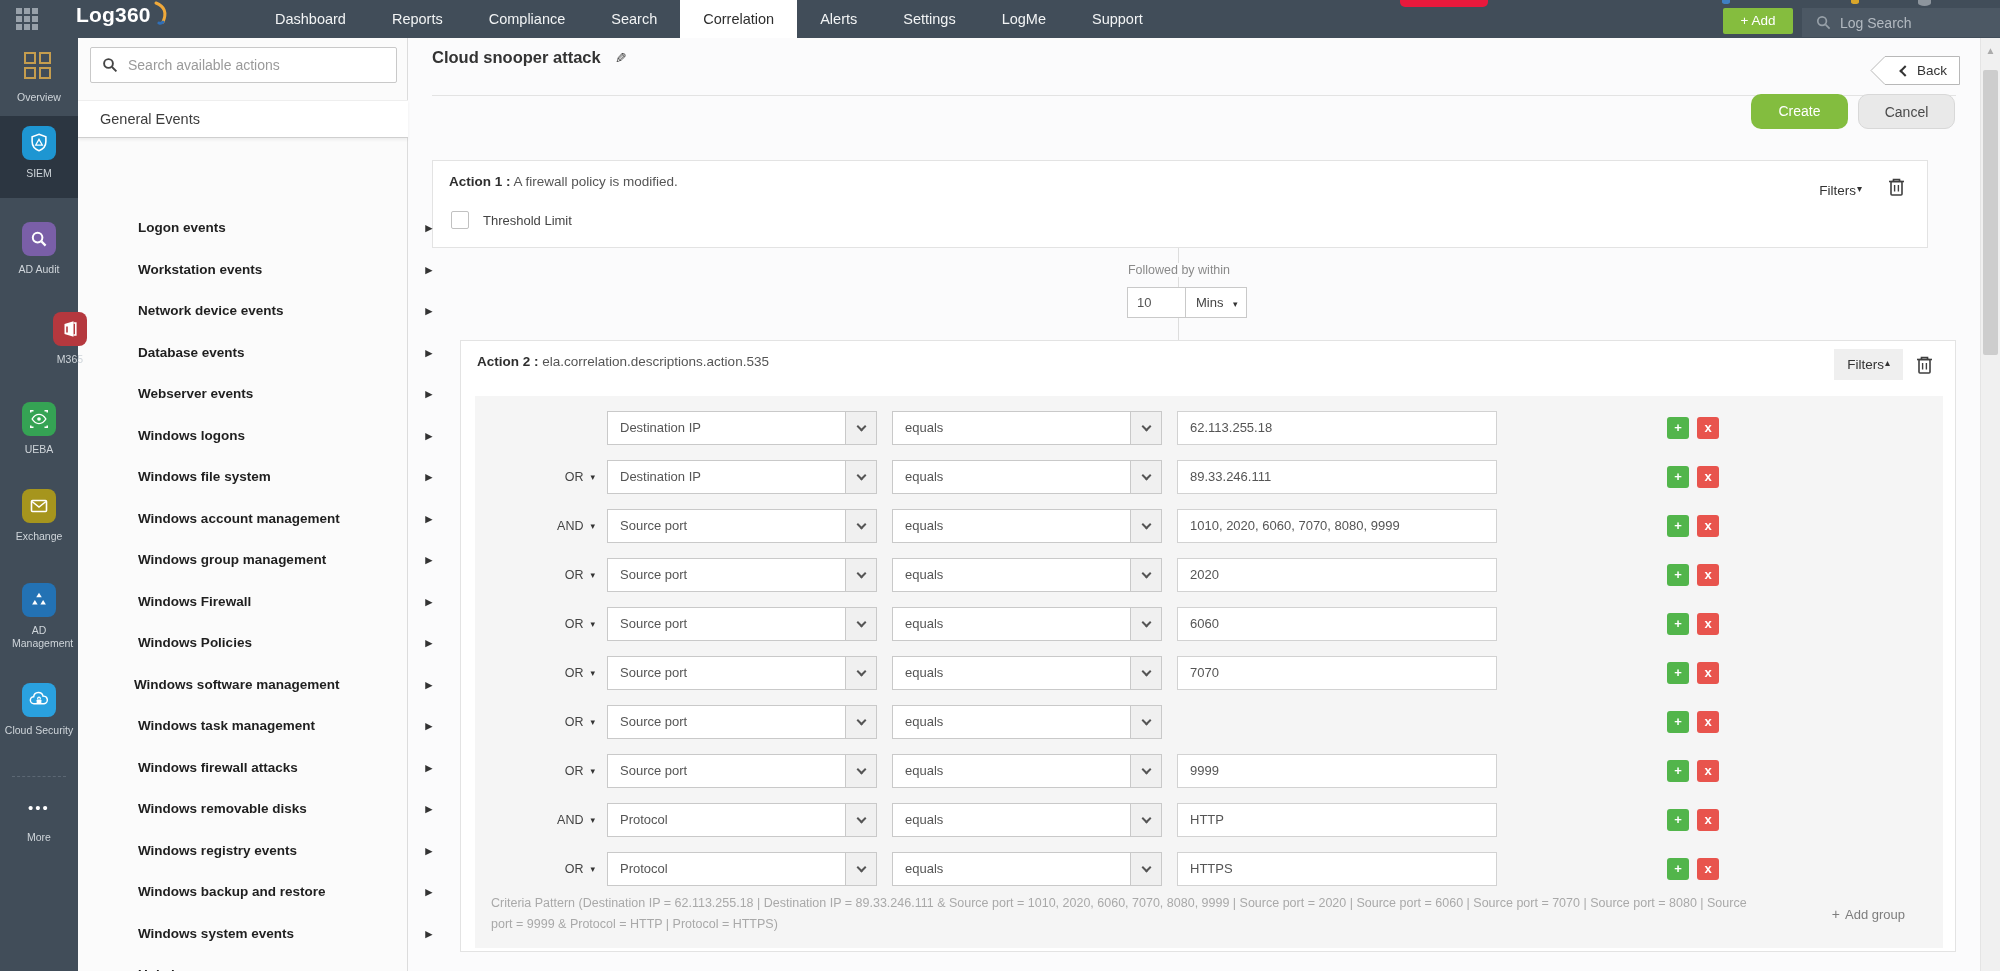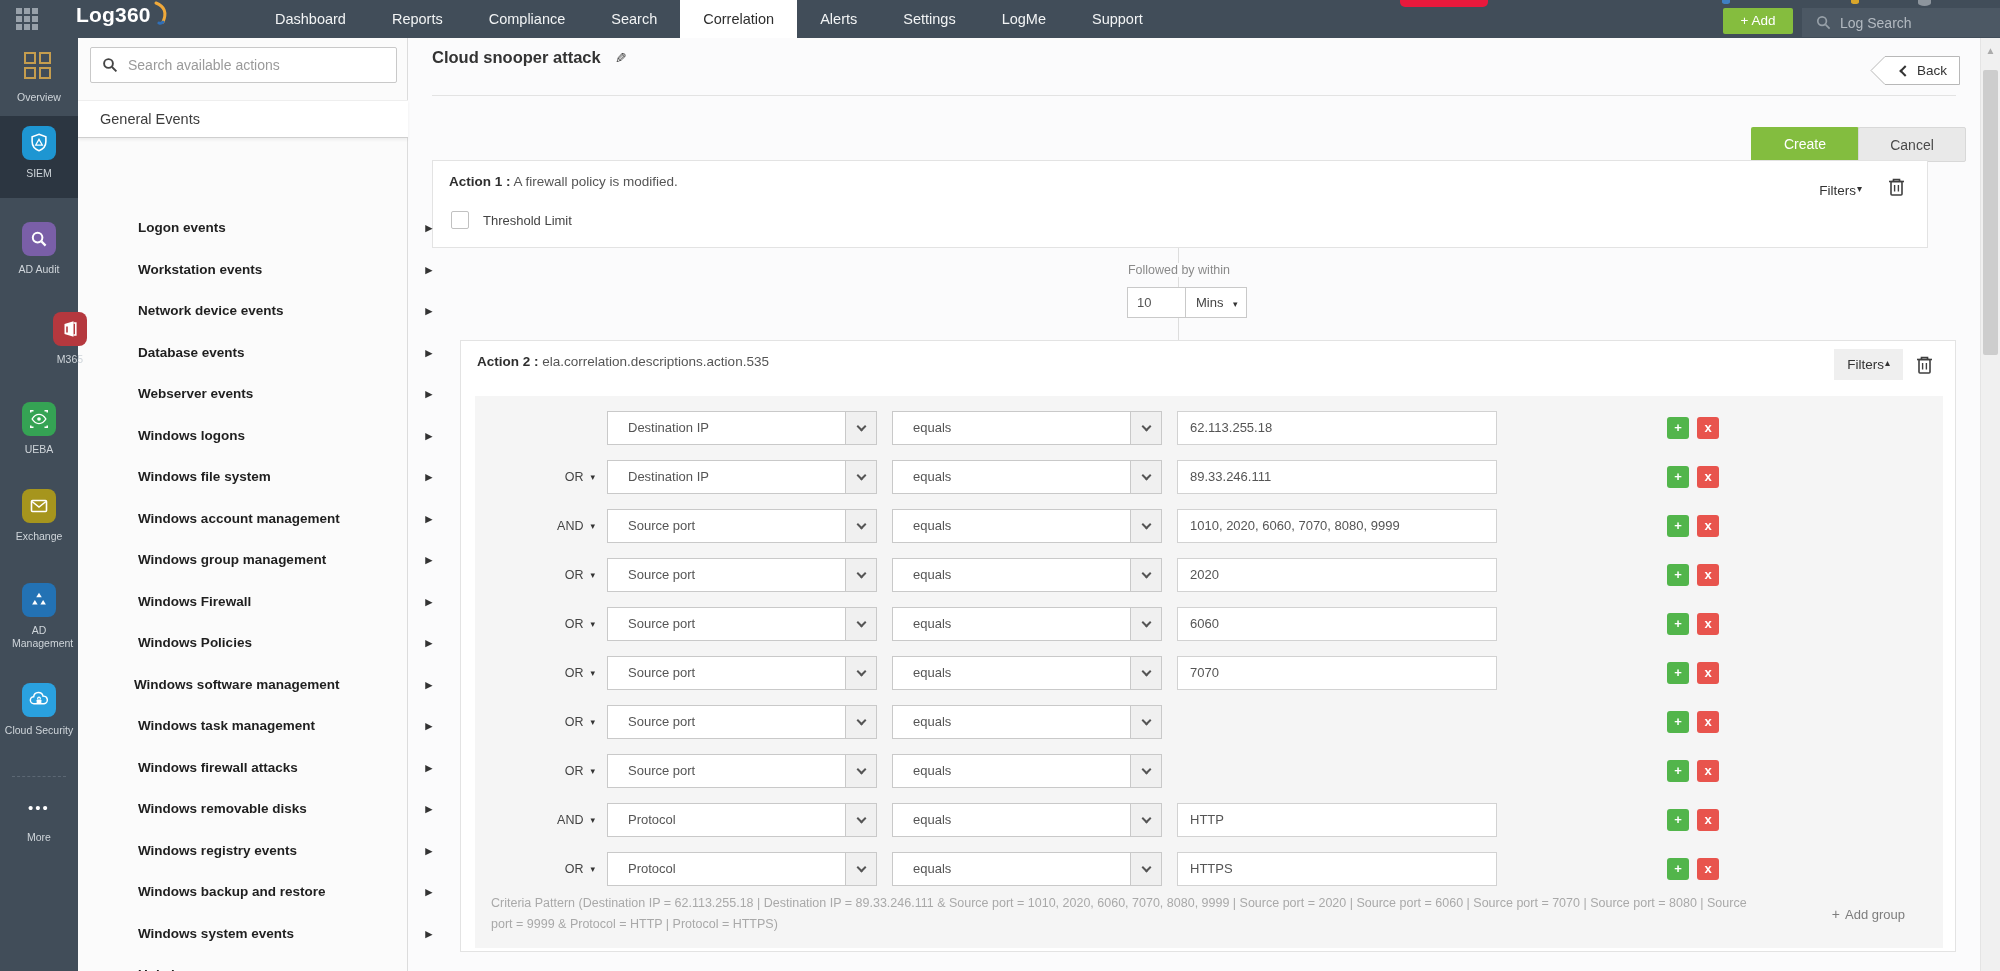--- a/index.html
+++ b/index.html
@@ -43,21 +43,21 @@
   
   .main { position:absolute; left:408px; top:38px; width:1572px; height:933px; background:#fbfbfc; }
   .page-title { position:absolute; left:24px; top:10px; font-size:16.5px; font-weight:bold; color:#333; }
   .edit-pencil { position:absolute; top:12px; font-size:14px; color:#333; transform:scaleX(-1); cursor:pointer; }
   .back-btn { position:absolute; left:1462px; top:18px; width:90px; height:29px; cursor:pointer; }
   .back-btn .bb-shape { position:absolute; inset:0; }
   .back-btn .bb-text { position:absolute; left:18px; top:0; width:72px; height:29px; display:flex; align-items:center; justify-content:center; gap:8px; font-size:13.5px; color:#333; }
   .chev { display:inline-block; width:8px; height:8px; border-right:2px solid #333; border-bottom:2px solid #333; }
   .chev.left { transform:rotate(135deg); margin-top:1px; }
   .title-sep { position:absolute; left:24px; top:57px; width:1524px; border-top:1px solid #e3e3e3; }
-  .btn { position:absolute; top:89px; width:108px; height:35px; font-size:14px; text-align:center; line-height:35px; border-radius:2px; cursor:pointer; }
+  .btn { position:absolute; top:56px; width:97px; height:35px; font-size:14px; text-align:center; line-height:35px; border-radius:10px; cursor:pointer; }
   .btn.create { left:1343px; background:#83bd3f; color:#fff; }
   .btn.cancel { left:1450px; background:#e9e9e9; color:#4a4a4a; border:1px solid #d8d8d8; }
 
   .card { position:absolute; background:#fff; border:1px solid #e3e3e3; }
   .card.action1 { left:24px; top:122px; width:1496px; height:88px; }
   .card.action2 { left:24px; top:302px; width:1496px; height:612px;margin-left:28px; }
   .action-line { position:absolute; left:16px; top:13px; font-size:13.5px; color:#555; }
   .action-line b { color:#2f2f2f; }
   .checkbox { position:absolute; left:18px; top:50px; width:18px; height:18px; background:#fff; border:1px solid #c1c1c1; border-radius:2px; cursor:pointer; }
   .cb-label { position:absolute; left:50px; top:52px; font-size:13px; color:#444; }
@@ -68,21 +68,21 @@
   .connector { position:absolute; left:770px; top:210px; width:1px; height:92px; background:#ddd; }
   .fbw-label { position:absolute; left:690px; top:225px; width:162px; text-align:center; font-size:12.5px; color:#8a8a8a; background:#fbfbfc; }
   .fbw-input { position:absolute; left:719px; top:249px; width:59px; height:31px; background:#fff; border:1px solid #c9c9c9; font-size:13px; color:#555; padding-left:9px; line-height:29px; }
   .fbw-unit { position:absolute; left:777px; top:249px; width:62px; height:31px; background:#fff; border:1px solid #c9c9c9; font-size:13px; color:#444; line-height:29px; padding-left:10px; cursor:pointer; }
   .fbw-unit .car { font-size:9px; margin-left:6px; color:#333; }
 
   .filter-panel { position:absolute; left:14px; top:55px; width:1468px; height:552px; background:#f5f5f5; }
   .frow { position:absolute; left:0; width:1468px; height:34px; }
   .frow .op { position:absolute; left:54px; top:0; width:66px; height:34px; display:flex; align-items:center; justify-content:flex-end; gap:7px; font-size:12.5px; color:#444; cursor:pointer; }
   .frow .op .car { font-size:9px; color:#333; }
-  .sel { position:absolute; top:0; height:34px; background:#fff; border:1px solid #c9c9c9; font-size:13px; color:#555; line-height:32px; padding-left:20px; cursor:pointer; }
+  .sel { position:absolute; top:0; height:34px; background:#fff; border:1px solid #c9c9c9; font-size:13px; color:#555; line-height:32px; padding-left:12px; cursor:pointer; }
   .sel .chev-zone { position:absolute; right:0; top:0; width:31px; height:32px; background:#f0f0f0; border-left:1px solid #c9c9c9; display:flex; align-items:center; justify-content:center; }
   .sel .chev-zone .chev { width:7px; height:7px; border-color:#555; transform:rotate(45deg); margin-top:-3px; }
   .frow .sel.field { left:132px; width:270px; }
   .frow .sel.cond  { left:417px; width:270px; }
   .frow .val { position:absolute; left:702px; top:0; width:320px; height:34px; background:#fff; border:1px solid #d2d2d2; font-size:13px; color:#555; line-height:32px; padding-left:12px; }
   .mini-btn { position:absolute; top:6px; width:22px; height:22px; border-radius:3px; color:#fff; font-size:13px; font-weight:bold; text-align:center; line-height:22px; cursor:pointer; }
   .mini-btn.add { left:1192px; background:#52b54b; }
   .mini-btn.del { left:1222px; background:#e8544d; }
   .criteria { position:absolute; left:16px; top:497px; width:1280px; font-size:12.5px; color:#a9a9a9; line-height:21px; }
   .add-group { position:absolute; right:38px; top:510px; font-size:13px; color:#7d7d7d; cursor:pointer; }
@@ -439,20 +439,21 @@
             <div class="op">
               <span>OR</span>
               <span class="car">▾</span>
             </div>
             <div class="sel field"><span>Source port</span><span class="chev-zone">
                 <span class="chev"></span>
               </span></div>
             <div class="sel cond"><span>equals</span><span class="chev-zone">
                 <span class="chev"></span>
               </span></div>
+            <div class="val">9999</div>
             <div class="mini-btn add">+</div>
             <div class="mini-btn del">x</div>
           </div>
           <div class="frow" style="top: 407px;">
             <div class="op">
               <span>AND</span>
               <span class="car">▾</span>
             </div>
             <div class="sel field"><span>Protocol</span><span class="chev-zone">
                 <span class="chev"></span>

